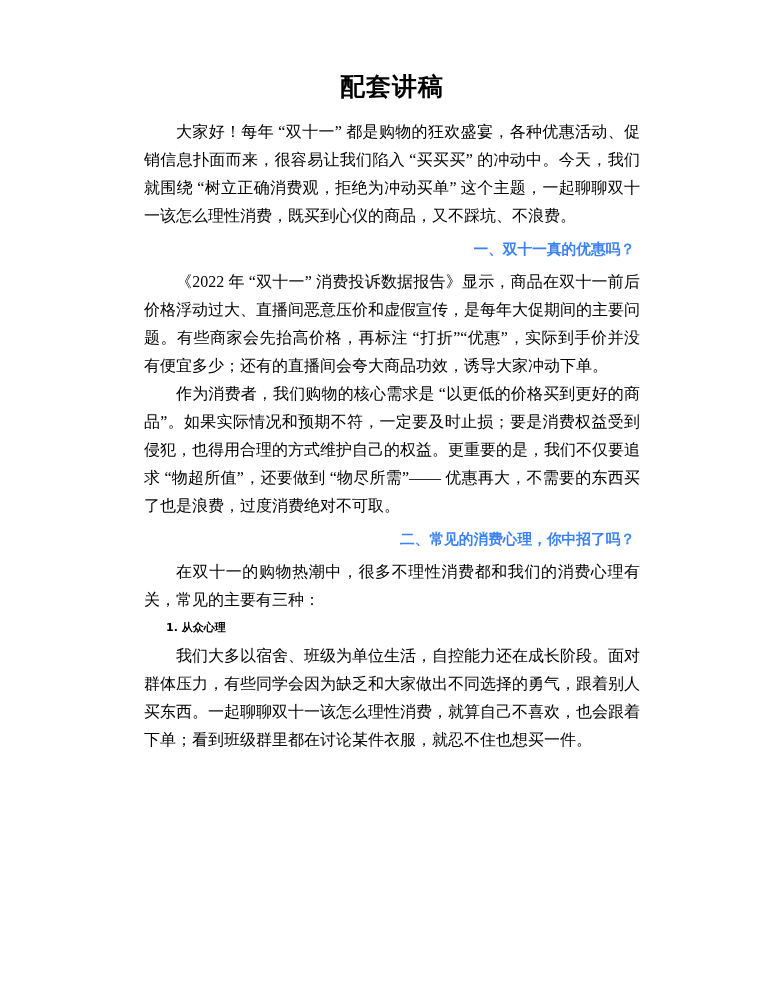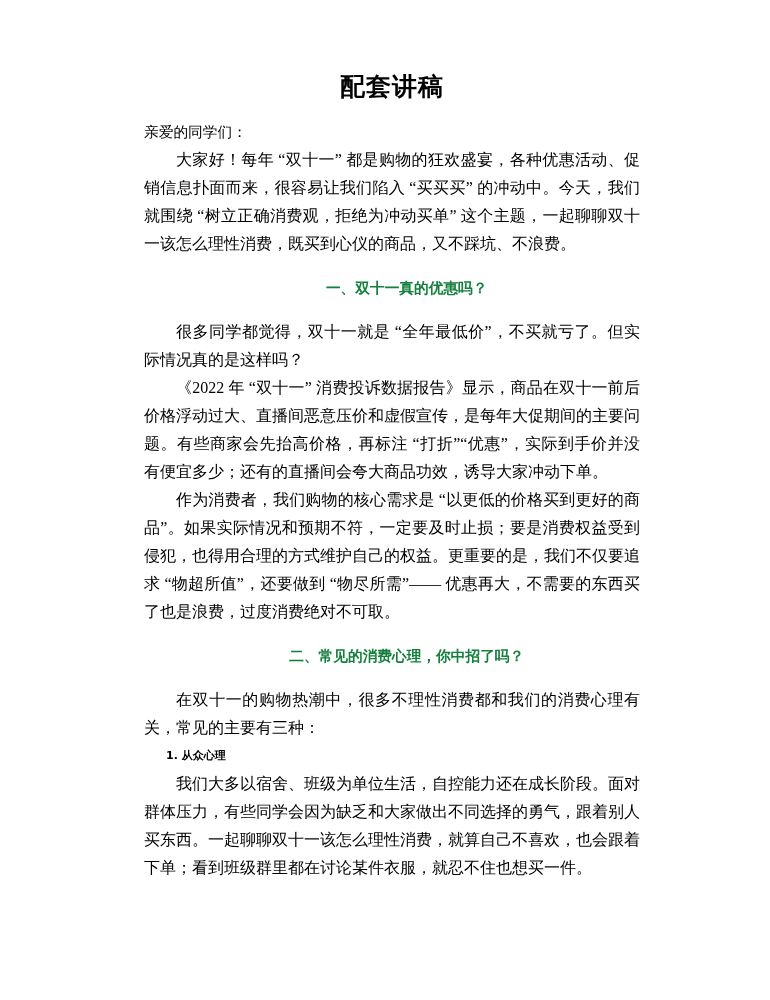--- a/index.html
+++ b/index.html
@@ -49,23 +49,23 @@
   }
   .para.indent {
     text-indent: 2em;
   }
   .heading {
     font-family: "DejaVu Sans", "Liberation Sans", sans-serif;
     font-size: 14.7px;
     font-weight: bold;
     line-height: 28px;
     text-indent: 2em;
-    margin: 16px;
-    text-align: center;
-    color: #15803d;
+    margin: 5px;
+    text-align: right;
+    color: #3b82f6;
   }
   .subheading {
     font-family: "DejaVu Sans", "Liberation Sans", sans-serif;
     font-size: 11px;
     font-weight: bold;
     line-height: 28px;
     text-indent: 2em;
     margin: 0;
     text-align: left;
     color: #000000;
@@ -79,27 +79,25 @@
   }
 </style>
 </head>
 <body>
 
 <div class="page">
   <div class="content">
 
     <h1 class="doc-title">配套讲稿</h1>
 
-    <p class="salutation">亲爱的同学们：</p>
 
     <p class="para indent">大家好！每年 “双十一” 都是购物的狂欢盛宴，各种优惠活动、促销信息扑面而来，很容易让我们陷入 “买买买” 的冲动中。今天，我们就围绕 “树立正确消费观，拒绝为冲动买单” 这个主题，一起聊聊双十一该怎么理性消费，既买到心仪的商品，又不踩坑、不浪费。</p>
 
     <p class="heading">一、双十一真的优惠吗？</p>
 
-    <p class="para indent">很多同学都觉得，双十一就是 “全年最低价”，不买就亏了。但实际情况真的是这样吗？</p>
 
     <p class="para indent">《2022 年 “双十一” 消费投诉数据报告》显示，商品在双十一前后价格浮动过大、直播间恶意压价和虚假宣传，是每年大促期间的主要问题。有些商家会先抬高价格，再标注 “打折”“优惠”，实际到手价并没有便宜多少；还有的直播间会夸大商品功效，诱导大家冲动下单。</p>
 
     <p class="para indent">作为消费者，我们购物的核心需求是 “以更低的价格买到更好的商品”。如果实际情况和预期不符，一定要及时止损；要是消费权益受到侵犯，也得用合理的方式维护自己的权益。更重要的是，我们不仅要追求 “物超所值”，还要做到 “物尽所需”—— 优惠再大，不需要的东西买了也是浪费，过度消费绝对不可取。</p>
 
     <p class="heading">二、常见的消费心理，你中招了吗？</p>
 
     <p class="para indent">在双十一的购物热潮中，很多不理性消费都和我们的消费心理有关，常见的主要有三种：</p>
 
     <p class="subheading">1. 从众心理</p>

